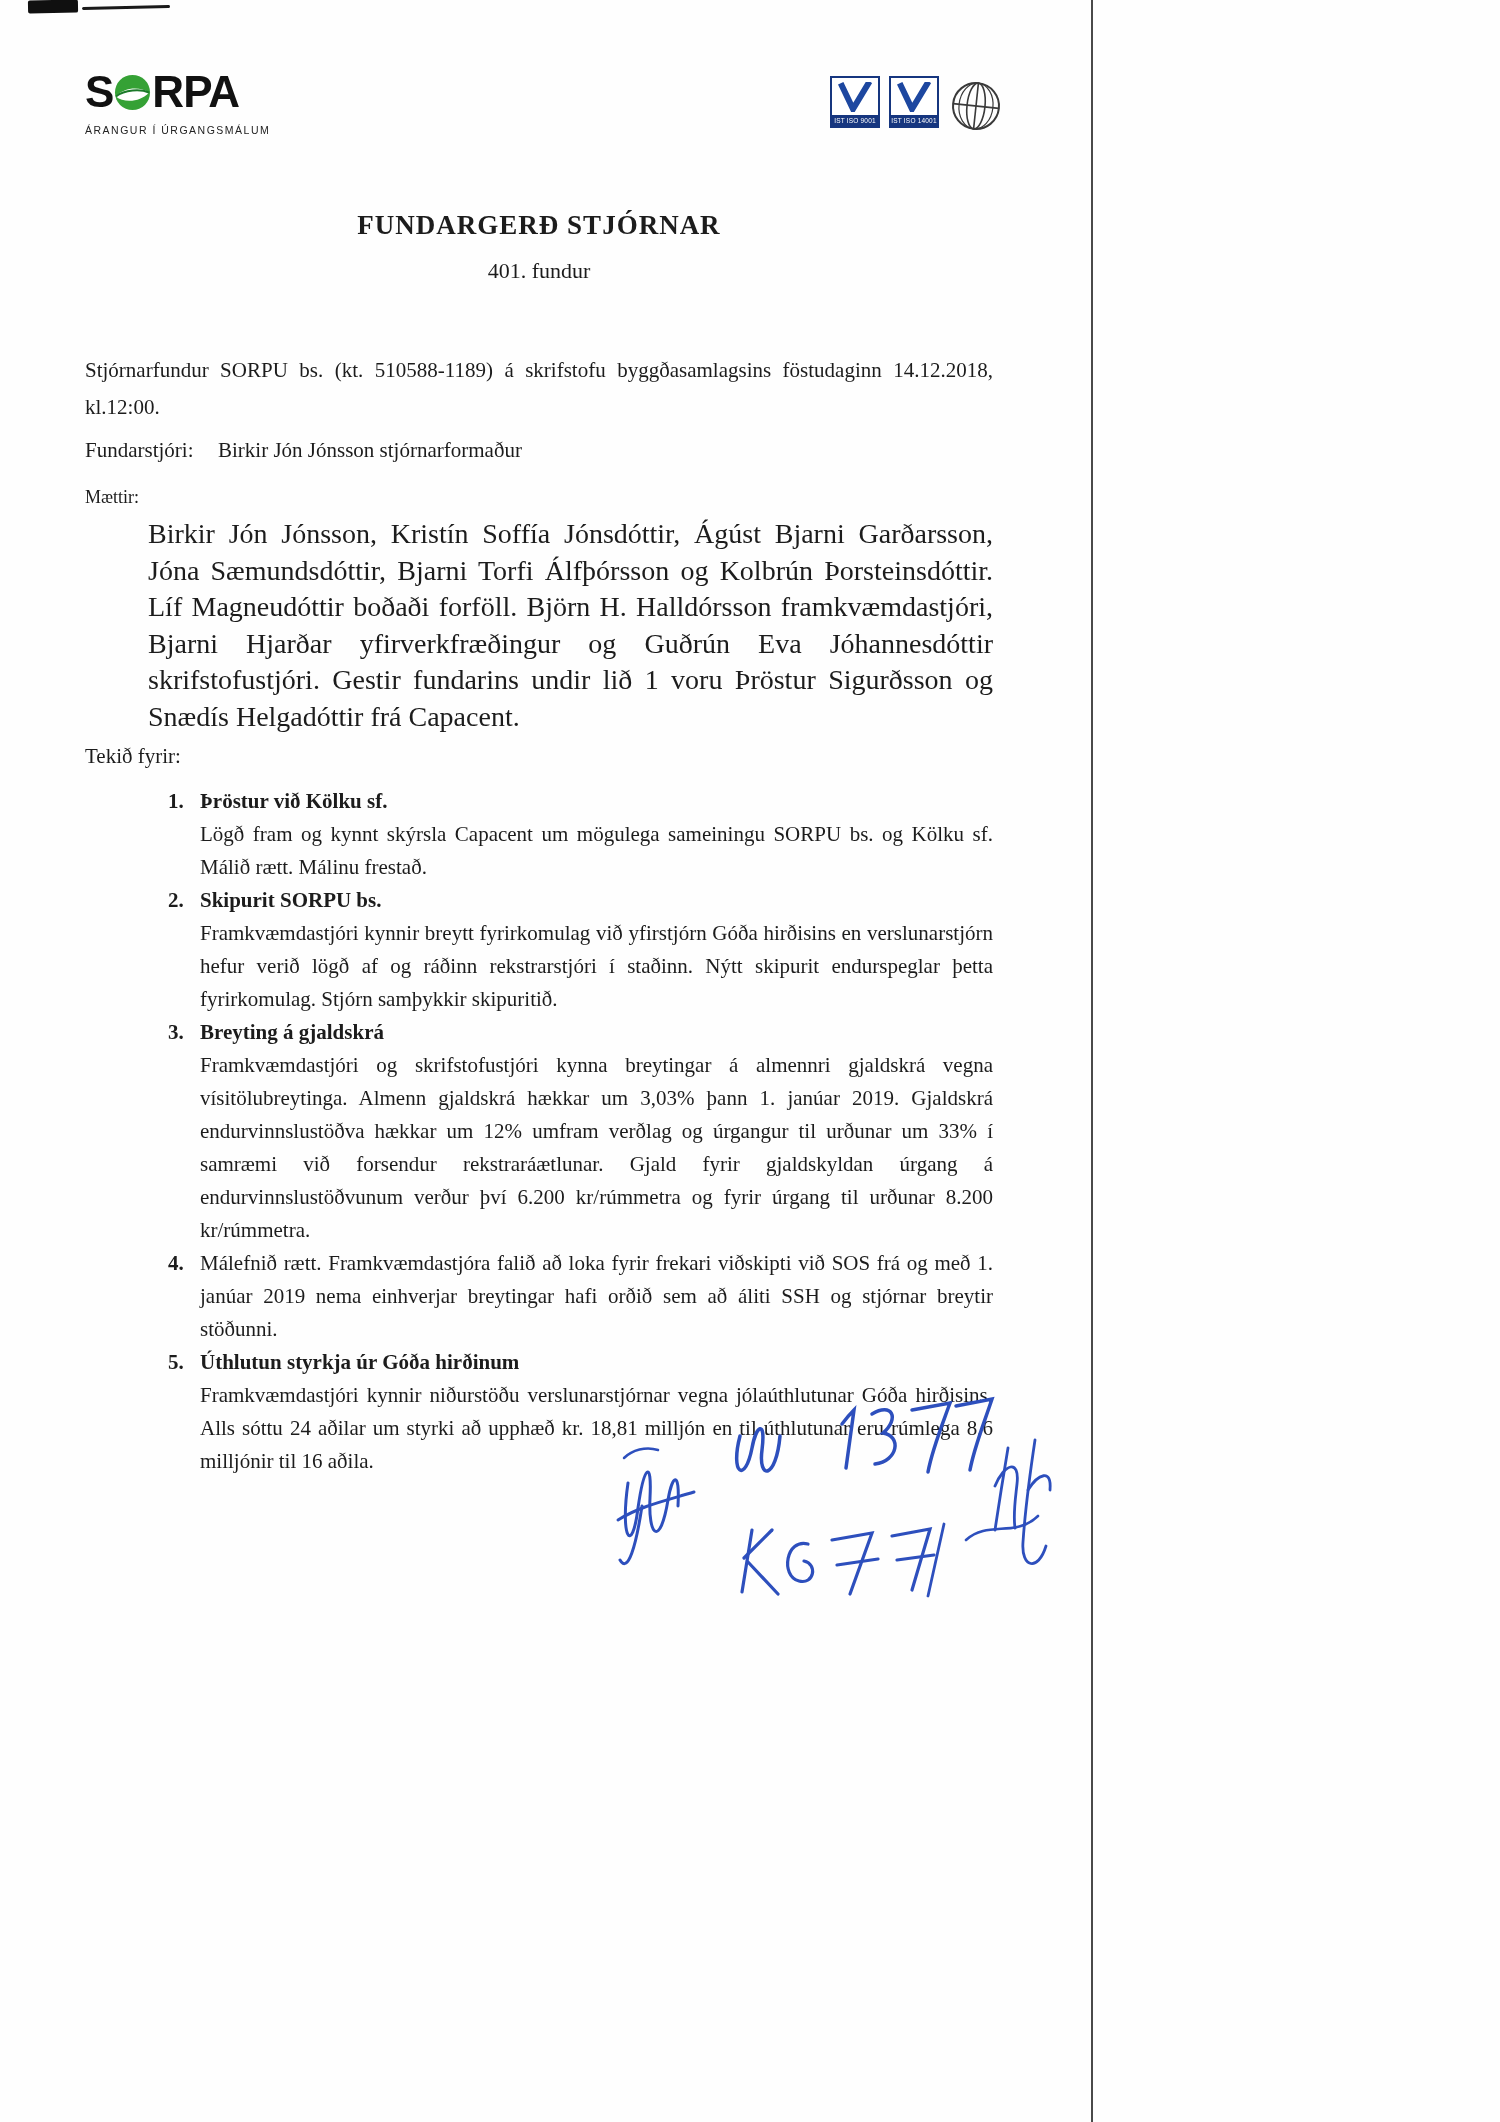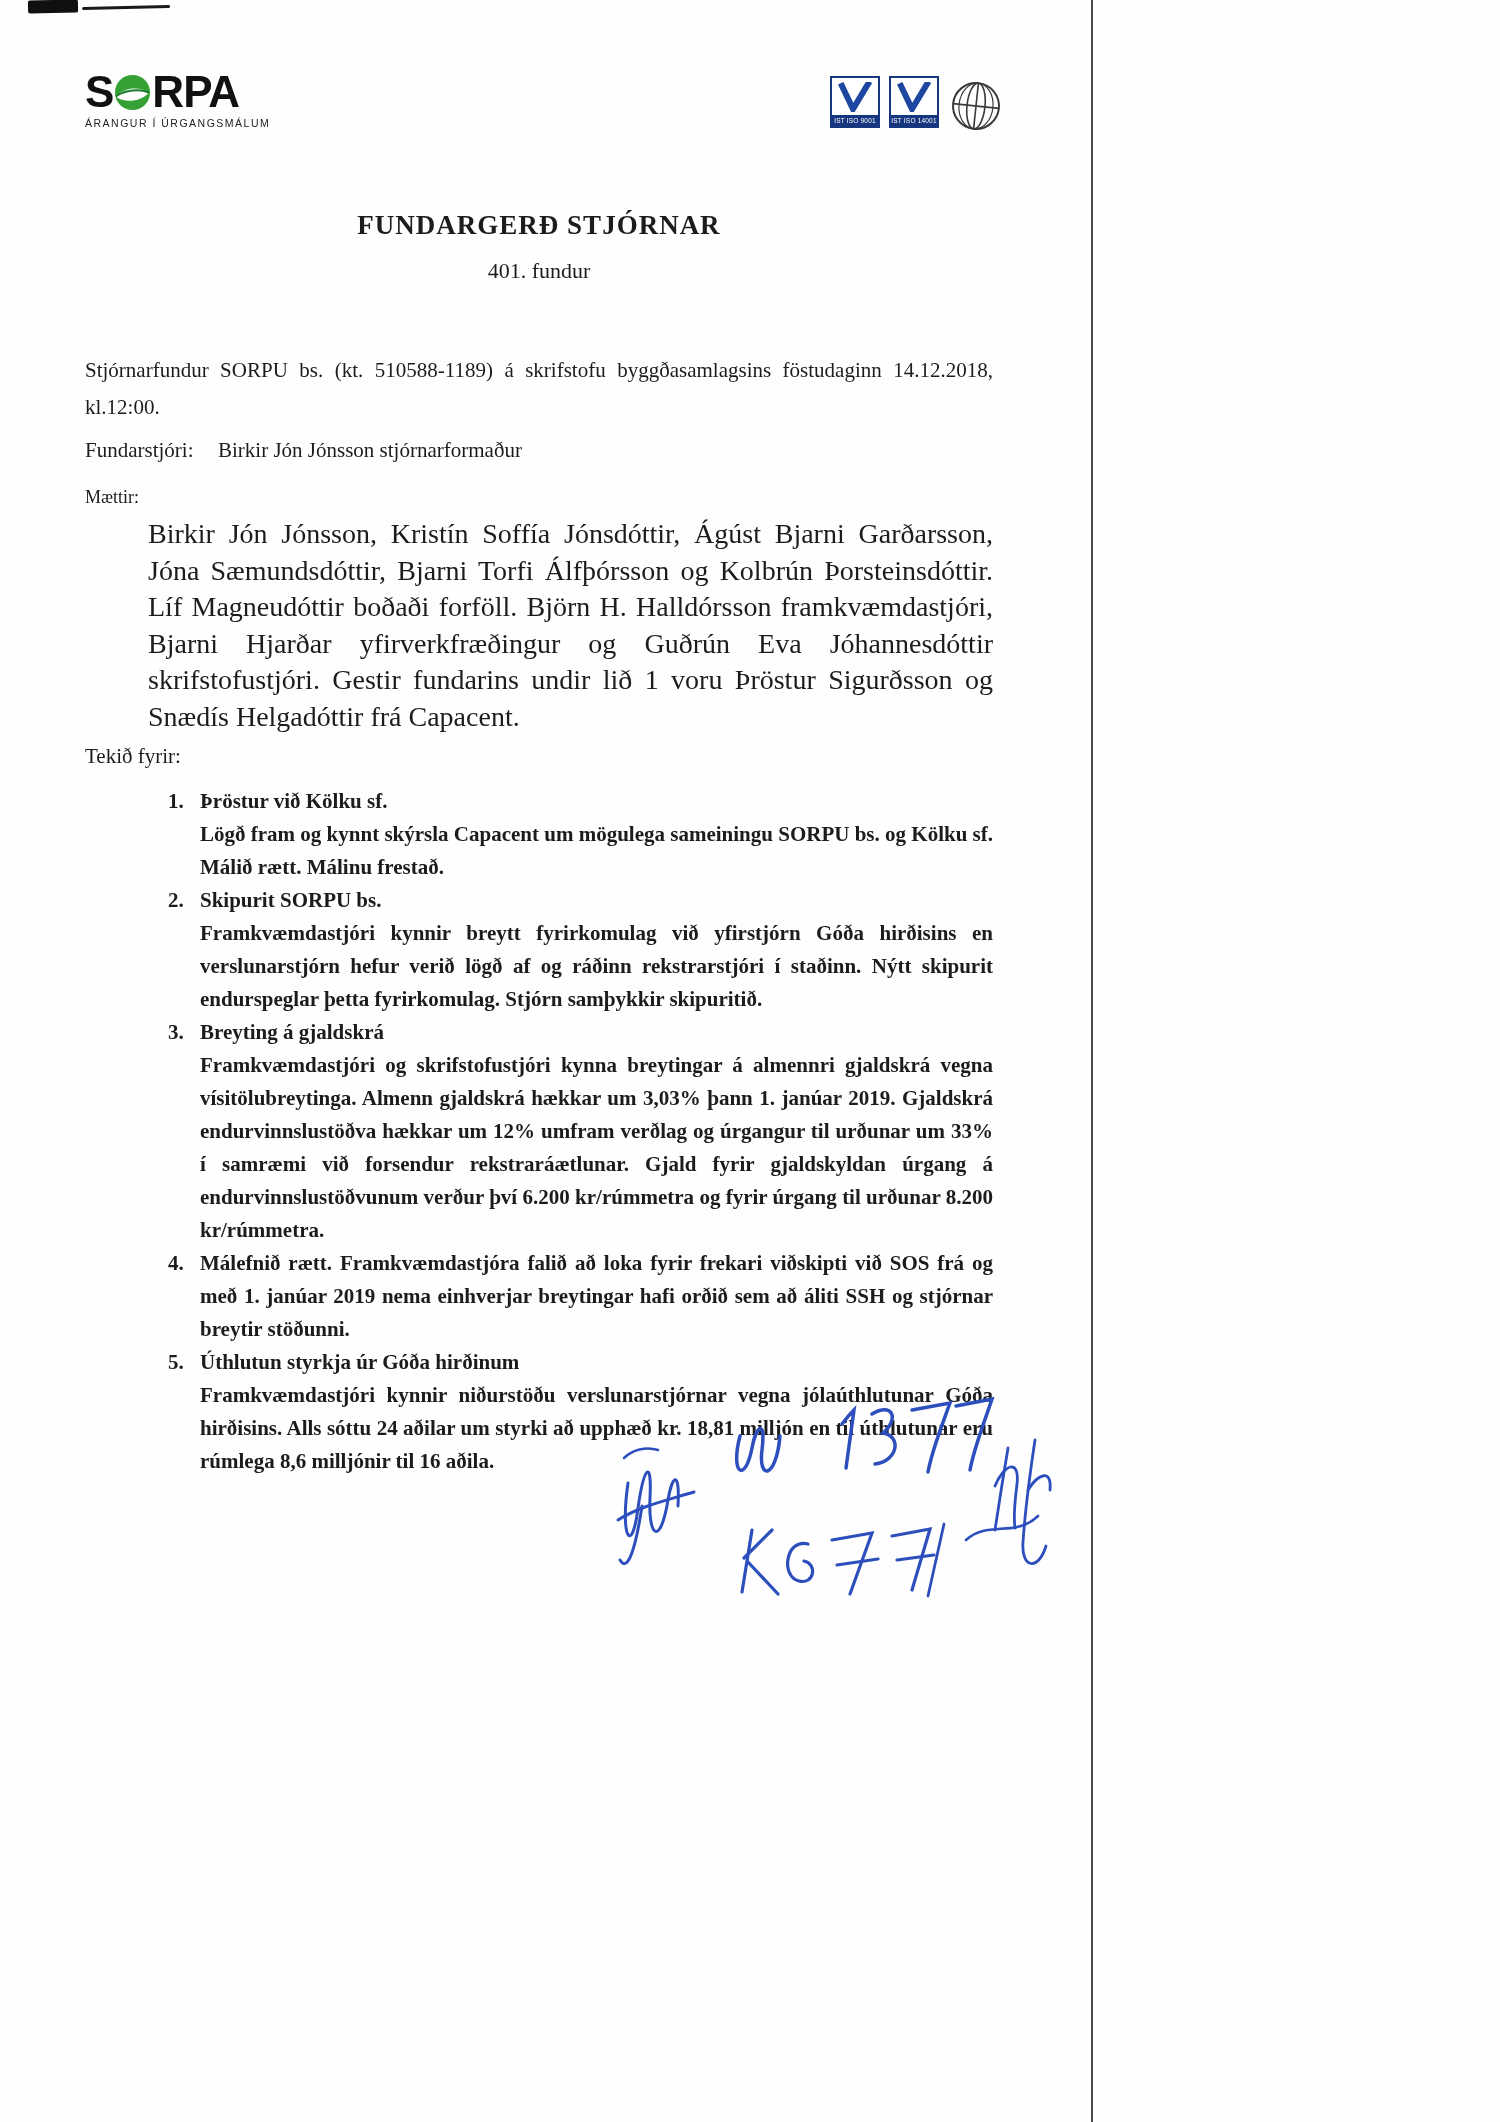--- a/index.html
+++ b/index.html
@@ -12,21 +12,21 @@
 
   
   .artifact-blob { position:absolute; left:28px; top:0; width:50px; height:13px; background:#101010; border-radius:2px; transform:rotate(-1deg); }
   .artifact-line { position:absolute; left:82px; top:6px; width:88px; height:3px; background:#1a1a1a; transform:rotate(-1.2deg); border-radius:2px; }
   .edge-line { position:absolute; left:1091px; top:0; width:2px; height:2122px; background:#4a4a4a; }
 
   
   .logo { position:absolute; left:85px; top:70px; }
   .brand { font-family:"Liberation Sans", sans-serif; font-weight:bold; font-size:44px; letter-spacing:-1px; color:#111; line-height:44px; white-space:nowrap; }
   .brand .o-icon { display:inline-block; width:37px; height:37px; vertical-align:-4px; margin:0 1px; }
-  .tagline { font-family:"Liberation Sans", sans-serif; font-size:10.5px; letter-spacing:1.5px; color:#222; margin-top:3px; }
+  .tagline { font-family:"Liberation Sans", sans-serif; font-size:10.5px; letter-spacing:1.5px; color:#222; margin-top:10px; }
 
   
   .certs { position:absolute; left:830px; top:76px; display:flex; gap:9px; align-items:flex-start; }
   .badge { width:50px; height:52px; border:2px solid #16367f; background:#fff; display:flex; flex-direction:column; }
   .badge .check-area { flex:1; display:flex; align-items:center; justify-content:center; }
   .badge .badge-footer { background:#16367f; color:#fff; font-family:"Liberation Sans", sans-serif; font-size:6.5px; text-align:center; padding:2px 0 2px 0; letter-spacing:0.2px; white-space:nowrap; overflow:hidden; }
   .globe-wrap { width:56px; height:56px; transform:rotate(6deg); margin-top:2px; }
 
   
   .doc-title { position:absolute; left:85px; top:210px; width:908px; text-align:center; font-size:27px; font-weight:bold; letter-spacing:1px; }
@@ -39,21 +39,21 @@
   .attendees-label { position:absolute; left:85px; top:487px; font-size:18px; }
   .attendees-text { position:absolute; left:148px; top:516px; width:845px; font-size:28px; line-height:36.5px; text-align:justify; }
 
   
   .agenda { position:absolute; left:85px; top:740px; width:908px; font-size:21px; line-height:33px; }
   .agenda-label { margin-bottom:12px; }
   .agenda-item { display:flex; align-items:flex-start; }
   .item-num { flex:0 0 32px; margin-left:83px; font-weight:bold; }
   .item-content { flex:1; }
   .item-title { font-weight:bold; text-align:justify; }
-  .item-body { text-align:justify;font-weight:bold; }
+  .item-body { text-align:justify; }
 
   
   .signatures { position:absolute; left:580px; top:1388px; width:520px; height:240px; }
 </style>
 </head>
 <body>
 
 <div class="page">
 
   <div class="artifact-blob"></div>

